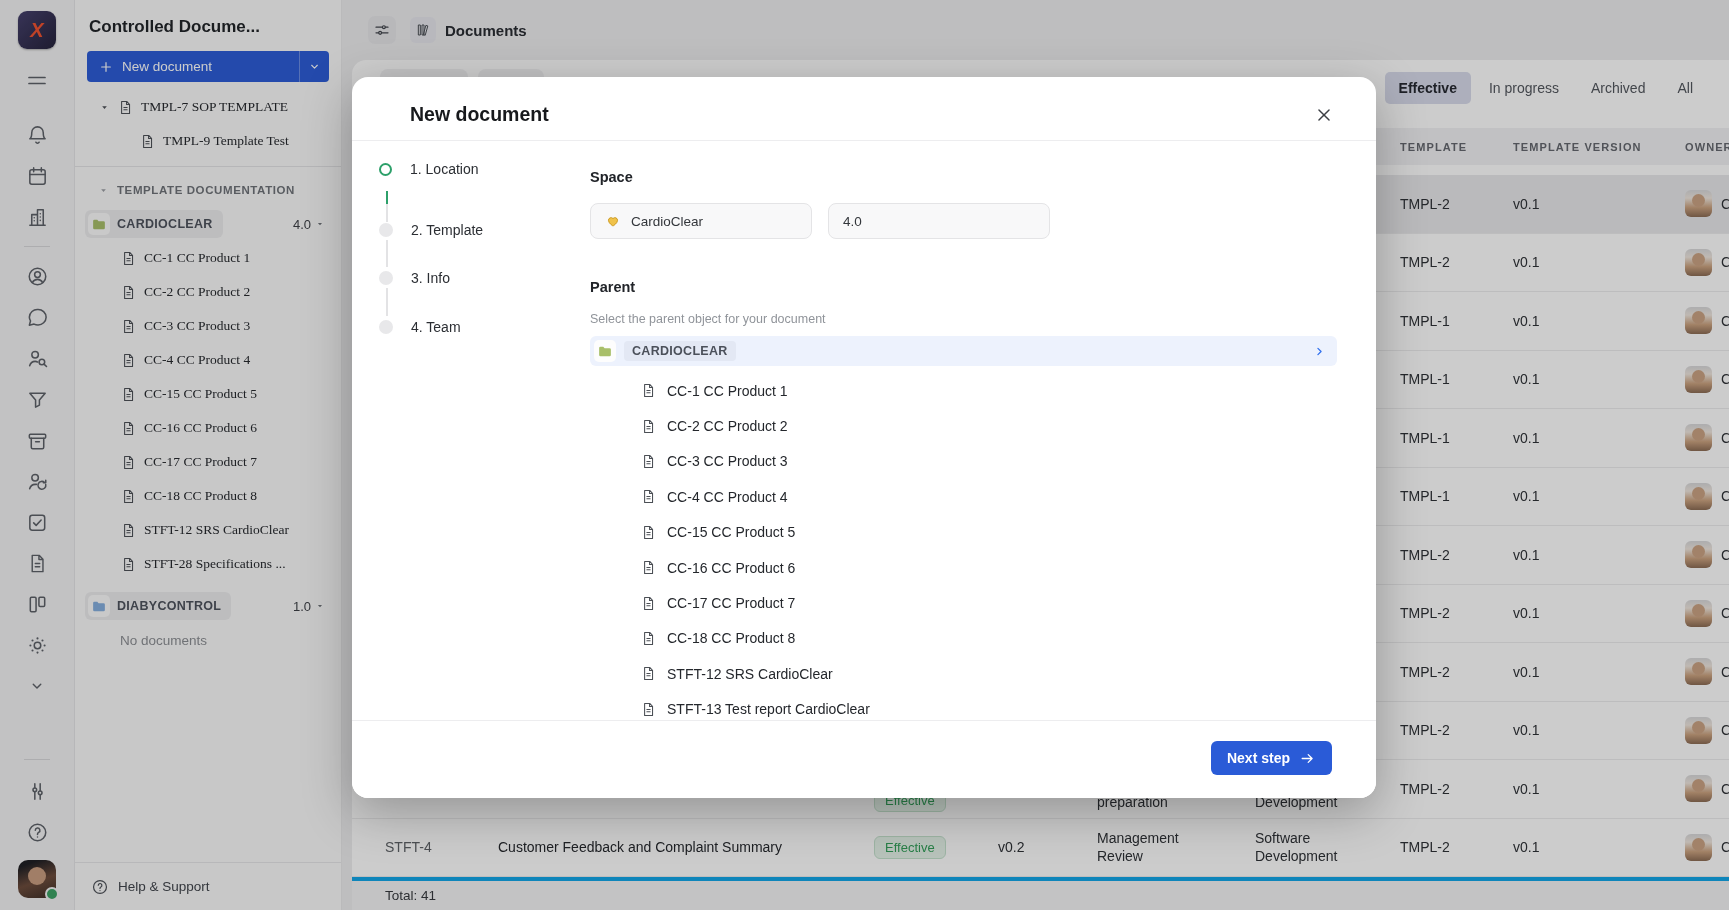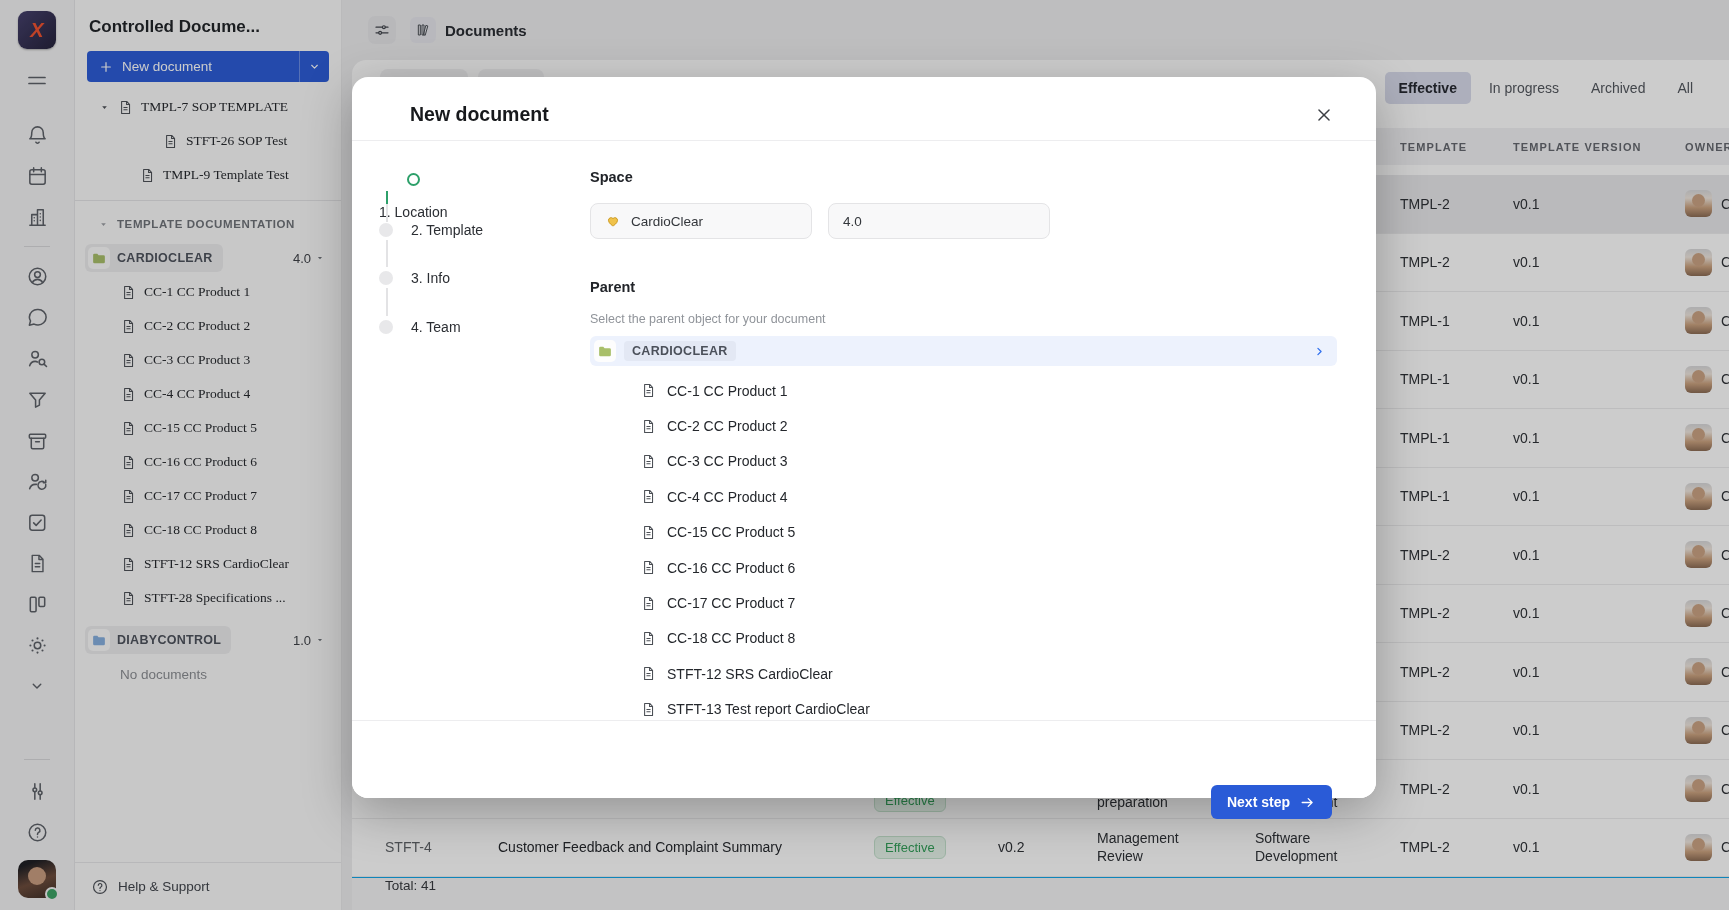--- a/index.html
+++ b/index.html
@@ -65,46 +65,46 @@
   .c-phase { width:158px; padding-right:40px; line-height:1.3; }
   .c-dept { width:145px; padding-right:20px; line-height:1.3; }
   .c-template { width:113px; }
   .c-tversion { width:172px; }
   .c-owner { flex:1; display:flex; align-items:center; gap:9px; overflow:hidden; }
   .spacer10 { width:1048px; flex:0 0 auto; }
   .badge { display:inline-block; padding:3px 10px; border-radius:6px; background:#e6f4ea; border:1px solid #c4e2cd; color:#2f9e57; font-size:13px; }
   .avatar { width:27px; height:27px; border-radius:6px; flex:0 0 auto; background:linear-gradient(180deg,#d8d8da 0%,#efe7df 30%,#caa17e 65%,#8a6a52 100%); position:relative; }
   .avatar::before { content:""; position:absolute; left:7px; top:4px; width:13px; height:13px; border-radius:50%; background:#caa282; }
   .row.partial .c-phase, .row.partial .c-dept, .row.partial .c-status { align-self:flex-end; padding-bottom:6px; }
-  .totalbar { position:absolute; bottom:0; left:0; right:0; height:33px; background:#f4f4f5; border-top:1px solid #0ea5e9; display:flex; align-items:flex-start; padding-left:33px; font-size:13.5px; color:#34373c; }
+  .totalbar { position:absolute; bottom:0; left:0; right:0; height:33px; background:#f4f4f5; border-top:4px solid #0ea5e9; display:flex; align-items:center; padding-left:33px; font-size:13.5px; color:#34373c; }
 
   
   .backdrop { position:absolute; inset:0; background:rgba(12,12,16,.21); z-index:50; }
   .modal { position:absolute; left:352px; top:77px; width:1024px; height:721px; background:#fff; border-radius:16px; z-index:100; box-shadow:0 14px 50px rgba(0,0,0,.28); }
   .m-title { position:absolute; left:58px; top:26px; font-size:19.5px; font-weight:600; color:#17191c; }
   .m-close { position:absolute; right:38px; top:24px; width:28px; height:28px; color:#3c3f44; display:flex; align-items:center; justify-content:center; cursor:pointer; }
   .m-hdiv { position:absolute; left:0; right:0; top:63px; height:1px; background:#ededef; }
   .step { position:absolute; left:27px; display:flex; align-items:center; gap:18px; font-size:14px; color:#2b2e33; cursor:pointer; }
   .step .dot { width:14px; height:14px; border-radius:50%; background:#e8e8ea; flex:0 0 auto; }
   .step.active .dot { width:13px; height:13px; background:#fff; border:2.5px solid #2da06a; }
-  .step:nth-of-type(1){ top:96px;flex-direction:column; } .step:nth-of-type(2){ top:145px; } .step:nth-of-type(3){ top:193px; } .step:nth-of-type(4){ top:242px; }
+  .step:nth-of-type(1){ top:84px; } .step:nth-of-type(2){ top:145px; } .step:nth-of-type(3){ top:193px; } .step:nth-of-type(4){ top:242px; }
   .conn { position:absolute; left:33.5px; width:2px; background:#e3e3e5; }
   .conn.green { background:#2da06a; }
   .m-label { position:absolute; left:238px; font-size:14.5px; font-weight:700; color:#212429; }
   .field { position:absolute; top:126px; width:222px; height:36px; border:1px solid #e4e4e6; background:#f8f8f9; border-radius:8px; display:flex; align-items:center; gap:10px; padding:0 14px; font-size:13.5px; color:#33363b; cursor:pointer; }
   .m-hint { position:absolute; left:238px; top:235px; font-size:12.5px; color:#90949a; }
   .parentrow { position:absolute; left:238px; top:259px; width:747px; height:30px; background:#edf2fd; border-radius:6px; display:flex; align-items:center; gap:8px; padding:0 10px 0 4px; cursor:pointer; }
   .parentrow .spacechip { background:#fdfdfd; }
   .parentrow .namepill { background:#e3e8f4; border-radius:4px; padding:3px 8px; font-size:12.5px; font-weight:700; letter-spacing:.3px; color:#4b505a; }
   .parentrow .chev { margin-left:auto; color:#2f6fed; }
   .childlist { position:absolute; left:238px; top:296px; width:747px; height:347px; overflow:hidden; }
   .child { height:35.4px; display:flex; align-items:center; gap:10px; padding-left:50px; font-size:14px; color:#24272c; cursor:pointer; }
   .child .fileic { color:#4b4f55; }
   .m-footer { position:absolute; left:0; right:0; top:643px; bottom:0; background:#fff; border-top:1px solid #ededef; border-radius:0 0 16px 16px; }
-  .nextbtn { position:absolute; right:44px; top:20px; height:34px; padding:0 16px; border-radius:6px; background:#2a5bd7; color:#fff; font-size:14px; font-weight:600; display:flex; align-items:center; gap:9px; cursor:pointer; border:none; font-family:inherit;margin-top:44px; }
+  .nextbtn { position:absolute; right:44px; top:20px; height:34px; padding:0 16px; border-radius:6px; background:#2a5bd7; color:#fff; font-size:14px; font-weight:600; display:flex; align-items:center; gap:9px; cursor:pointer; border:none; font-family:inherit; }
 </style>
 </head>
 <body>
 
 <svg width="0" height="0" style="position:absolute">
   <defs>
     <g id="i-menu">
         <path d="M4 8.5h16M4 14.5h16" fill="none" stroke="currentColor" stroke-width="1.7" stroke-linecap="round"></path>
       </g>
     <g id="i-bell">
@@ -324,31 +324,20 @@
             <svg class="ic" width="11" height="11" viewBox="0 0 24 24">
               <use href="#i-caret-down"></use>
             </svg>
           </span>
           <svg class="ic fileic" width="17" height="17" viewBox="0 0 24 24">
             <use href="#i-file"></use>
           </svg>
           <span>TMPL-7 SOP TEMPLATE</span>
         </div>
 
-        <div class="trow pad2">
-          <span class="caret">
-            <svg class="ic" width="11" height="11" viewBox="0 0 24 24" style="visibility: hidden;">
-              <use href="#i-caret-down"></use>
-            </svg>
-          </span>
-          <svg class="ic fileic" width="17" height="17" viewBox="0 0 24 24">
-            <use href="#i-file"></use>
-          </svg>
-          <span>STFT-26 SOP Test</span>
-        </div>
 
         <div class="trow pad3">
           <span class="caret">
             <svg class="ic" width="11" height="11" viewBox="0 0 24 24" style="visibility: hidden;">
               <use href="#i-caret-down"></use>
             </svg>
           </span>
           <svg class="ic fileic" width="17" height="17" viewBox="0 0 24 24">
             <use href="#i-file"></use>
           </svg>

